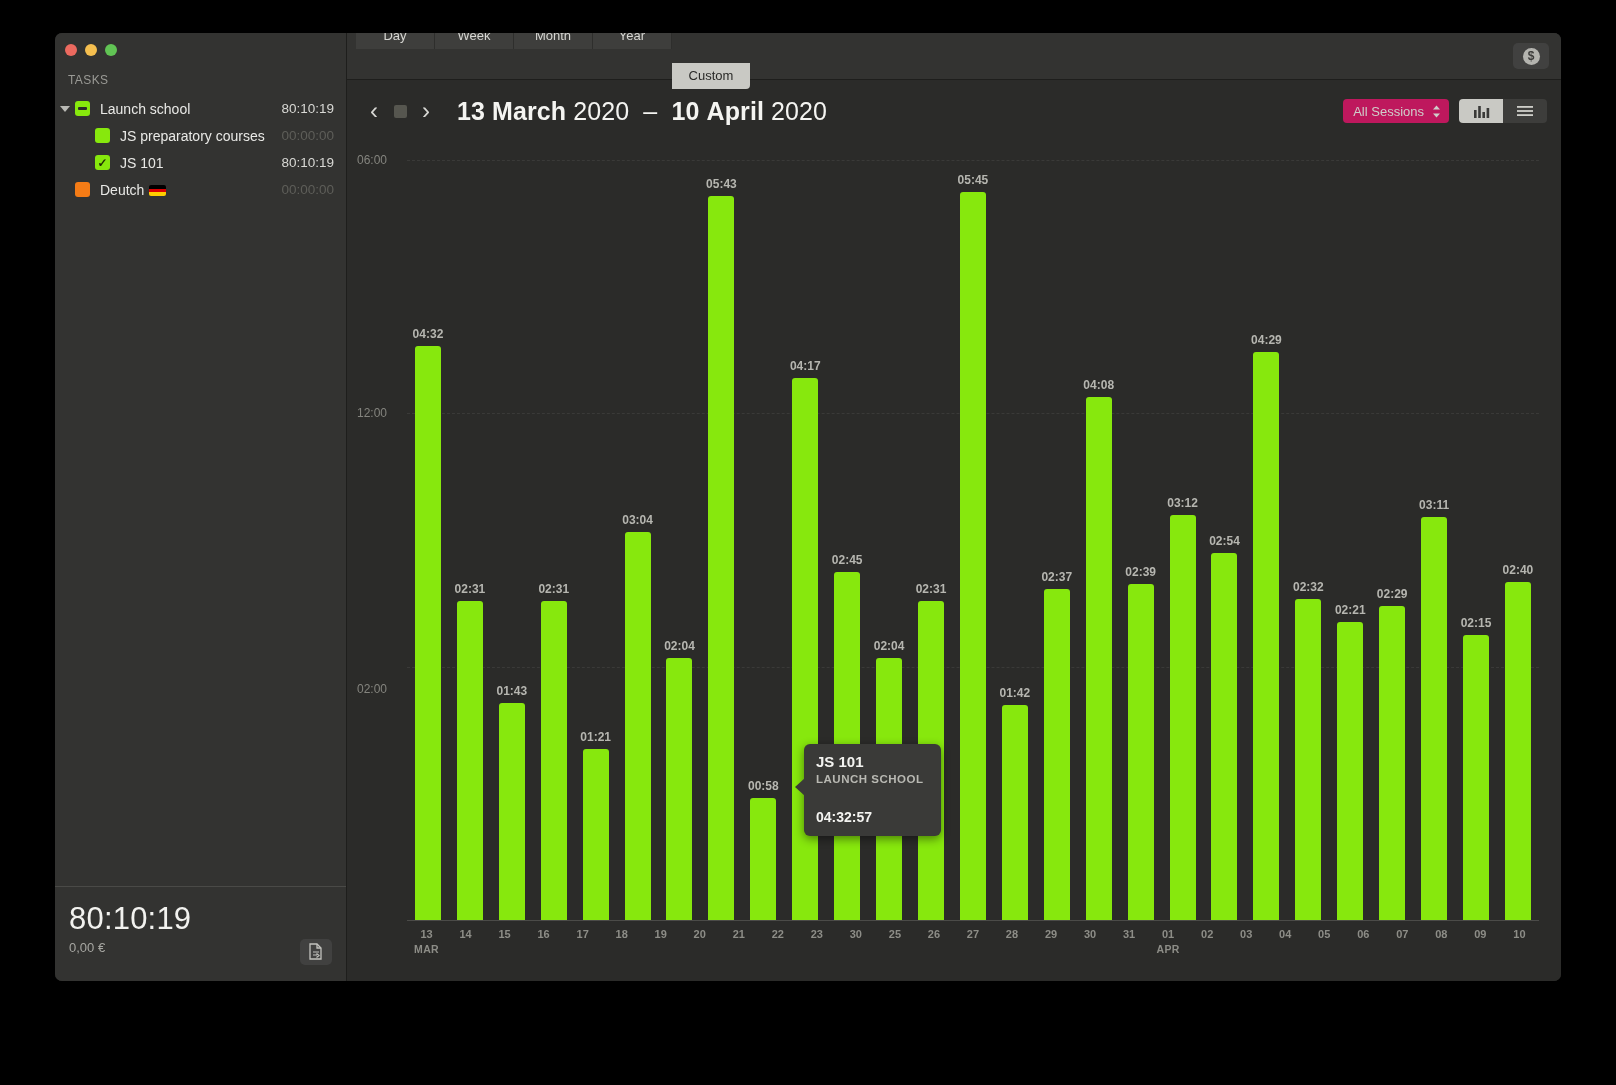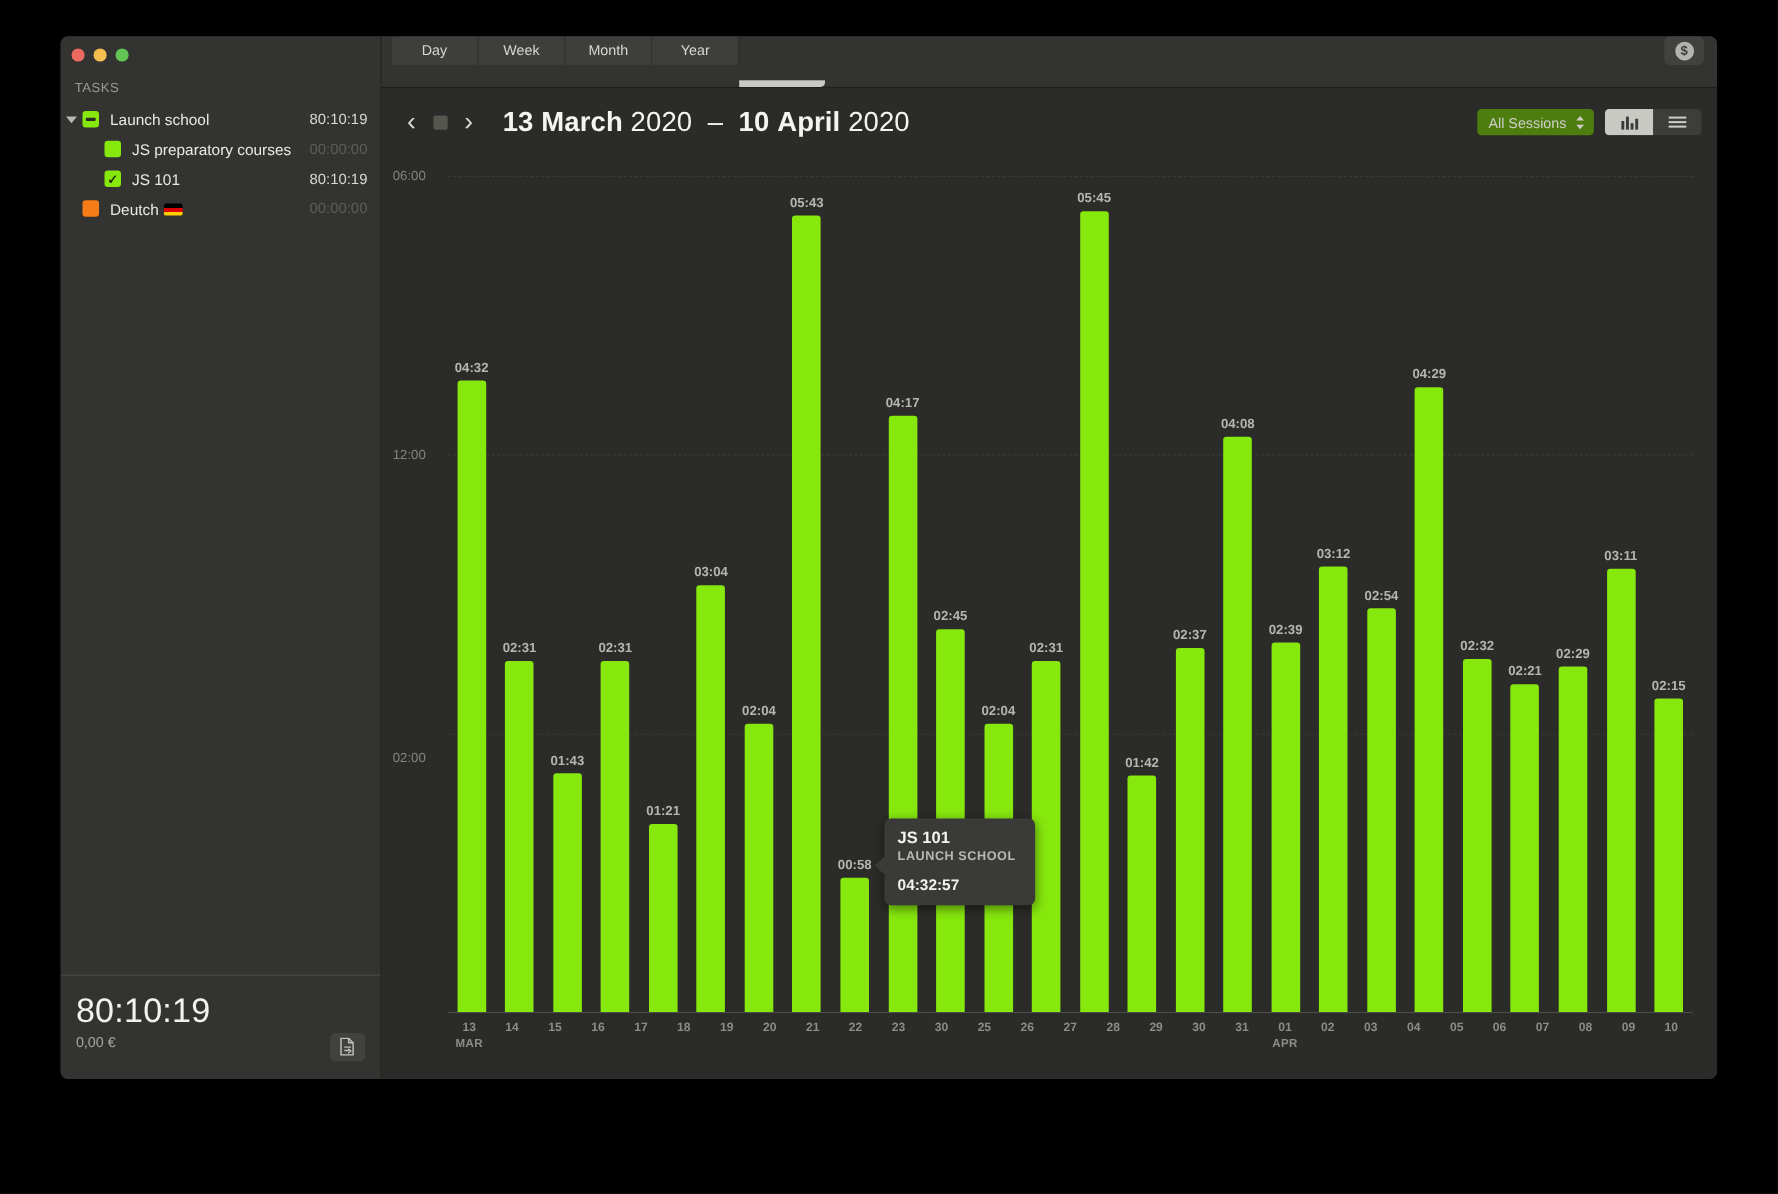--- a/index.html
+++ b/index.html
@@ -41,39 +41,39 @@
   .sidebar-spacer{flex:1;}
   .sidebar-foot{border-top:1px solid #4a4a47;height:80px;position:relative;padding:14px 0 0 14px;}
   .total{font-size:31px;color:#f2f2ef;font-weight:300;letter-spacing:.2px;}
   .money{font-size:13px;color:#a6a6a1;margin-top:3px;}
   .exportbtn{position:absolute;right:14px;bottom:16px;width:32px;height:26px;background:#414140;
              border-radius:5px;display:flex;align-items:center;justify-content:center;}
 
   
   .main{flex:1;display:flex;flex-direction:column;background:#2b2b29;position:relative;}
   .toolbar{height:46px;background:#333331;border-bottom:1px solid #1e1e1c;display:flex;
-           position:relative;}
+           align-items:center;position:relative;}
   .seg{display:flex;margin-left:9px;border-radius:4px;overflow:hidden;}
   .seg div{height:26px;line-height:26px;padding:0 0;width:78px;text-align:center;font-size:13px;
            color:#d6d6d2;background:#3e3e3c;border-right:1px solid #2e2e2c;cursor:default;}
   .seg div:last-child{border-right:none;}
   .seg div.active{background:#c9c9c4;color:#2a2a28;margin-top:40px;}
   .dollarbtn{position:absolute;right:12px;width:36px;height:26px;background:#414140;border-radius:5px;
              display:flex;align-items:center;justify-content:center;}
   .dollarbtn .coin{width:17px;height:17px;border-radius:50%;background:#b4b4af;color:#3c3c3a;
       font-size:12px;font-weight:700;display:flex;align-items:center;justify-content:center;line-height:1;}
 
   .datebar{height:62px;display:flex;align-items:center;position:relative;padding-left:14px;}
   .navbtn{width:26px;height:30px;display:flex;align-items:center;justify-content:center;color:#d8d8d4;}
   .chev{font-size:24px;font-weight:300;line-height:1;}
   .stopsq{width:13px;height:13px;background:#56564f;border-radius:2px;}
   .daterange{margin-left:18px;font-size:25px;color:#f4f4f1;letter-spacing:.1px;font-weight:300;}
   .daterange b{font-weight:700;}
   .rightctl{position:absolute;right:14px;display:flex;align-items:center;gap:10px;}
-  .sessions{height:24px;background:#4d7c0f;border-radius:4px;display:flex;align-items:center;
+  .sessions{height:24px;background:#be185d;border-radius:4px;display:flex;align-items:center;
             padding:0 8px 0 10px;font-size:13px;color:#cfcfca;gap:8px;}
   .updown{display:flex;flex-direction:column;gap:2px;line-height:0;}
   .viewtoggle{display:flex;border-radius:4px;overflow:hidden;}
   .viewtoggle div{width:44px;height:24px;display:flex;align-items:center;justify-content:center;
                   background:#3d3d3b;}
   .viewtoggle div.active{background:#c9c9c4;}
 
   
   .chartwrap{flex:1;position:relative;}
   .plot{position:absolute;left:0;right:0;top:0;bottom:0;}
@@ -91,21 +91,21 @@
   .xaxis{position:absolute;left:60px;right:22px;display:flex;}
   .xcell{flex:1;text-align:center;font-size:11px;font-weight:700;color:#8d8d87;
          font-variant-numeric:tabular-nums;}
   .xsub{font-size:10.5px;font-weight:700;color:#8d8d87;margin-top:3px;letter-spacing:.3px;}
 
   
   .tooltip{position:absolute;left:457px;top:602px;width:113px;background:#3a3a38;border-radius:6px;
            padding:9px 12px 11px 12px;box-shadow:0 3px 10px rgba(0,0,0,.45);z-index:20;}
   .tooltip .t1{font-size:15px;color:#f3f3f0;font-weight:600;}
   .tooltip .t2{font-size:11.5px;color:#b9b9b3;font-weight:700;letter-spacing:.5px;margin-top:3px;}
-  .tooltip .t3{font-size:14px;color:#f3f3f0;font-weight:700;margin-top:11px;
+  .tooltip .t3{font-size:14px;color:#f3f3f0;font-weight:700;margin-top:24px;
                font-variant-numeric:tabular-nums;}
   .tooltip .arrow{position:absolute;left:-9px;top:34px;width:0;height:0;
        border-top:9px solid transparent;border-bottom:9px solid transparent;border-right:10px solid #3a3a38;}
 </style>
 </head>
 <body>
 
 <div class="window">
 
   <div class="sidebar">
@@ -330,20 +330,24 @@
               <div class="bar" style="height: 314.513px; background: rgb(135, 232, 13);"></div>
             </div>
             <div class="barcell">
               <div class="barvalue">03:11</div>
               <div class="bar" style="height: 403.18px; background: rgb(135, 232, 13);"></div>
             </div>
             <div class="barcell">
               <div class="barvalue">02:15</div>
               <div class="bar" style="height: 285px; background: rgb(135, 232, 13);"></div>
             </div>
+            <div class="barcell">
+              <div class="barvalue">02:40</div>
+              <div class="bar" style="height: 337.82px; background: rgb(135, 232, 13);"></div>
+            </div>
           </div>
           <div class="xaxis" style="top: 786px;">
             <div class="xcell">
               <div>13</div>
               <div class="xsub">MAR</div>
             </div>
             <div class="xcell">
               <div>14</div>
             </div>
             <div class="xcell">

